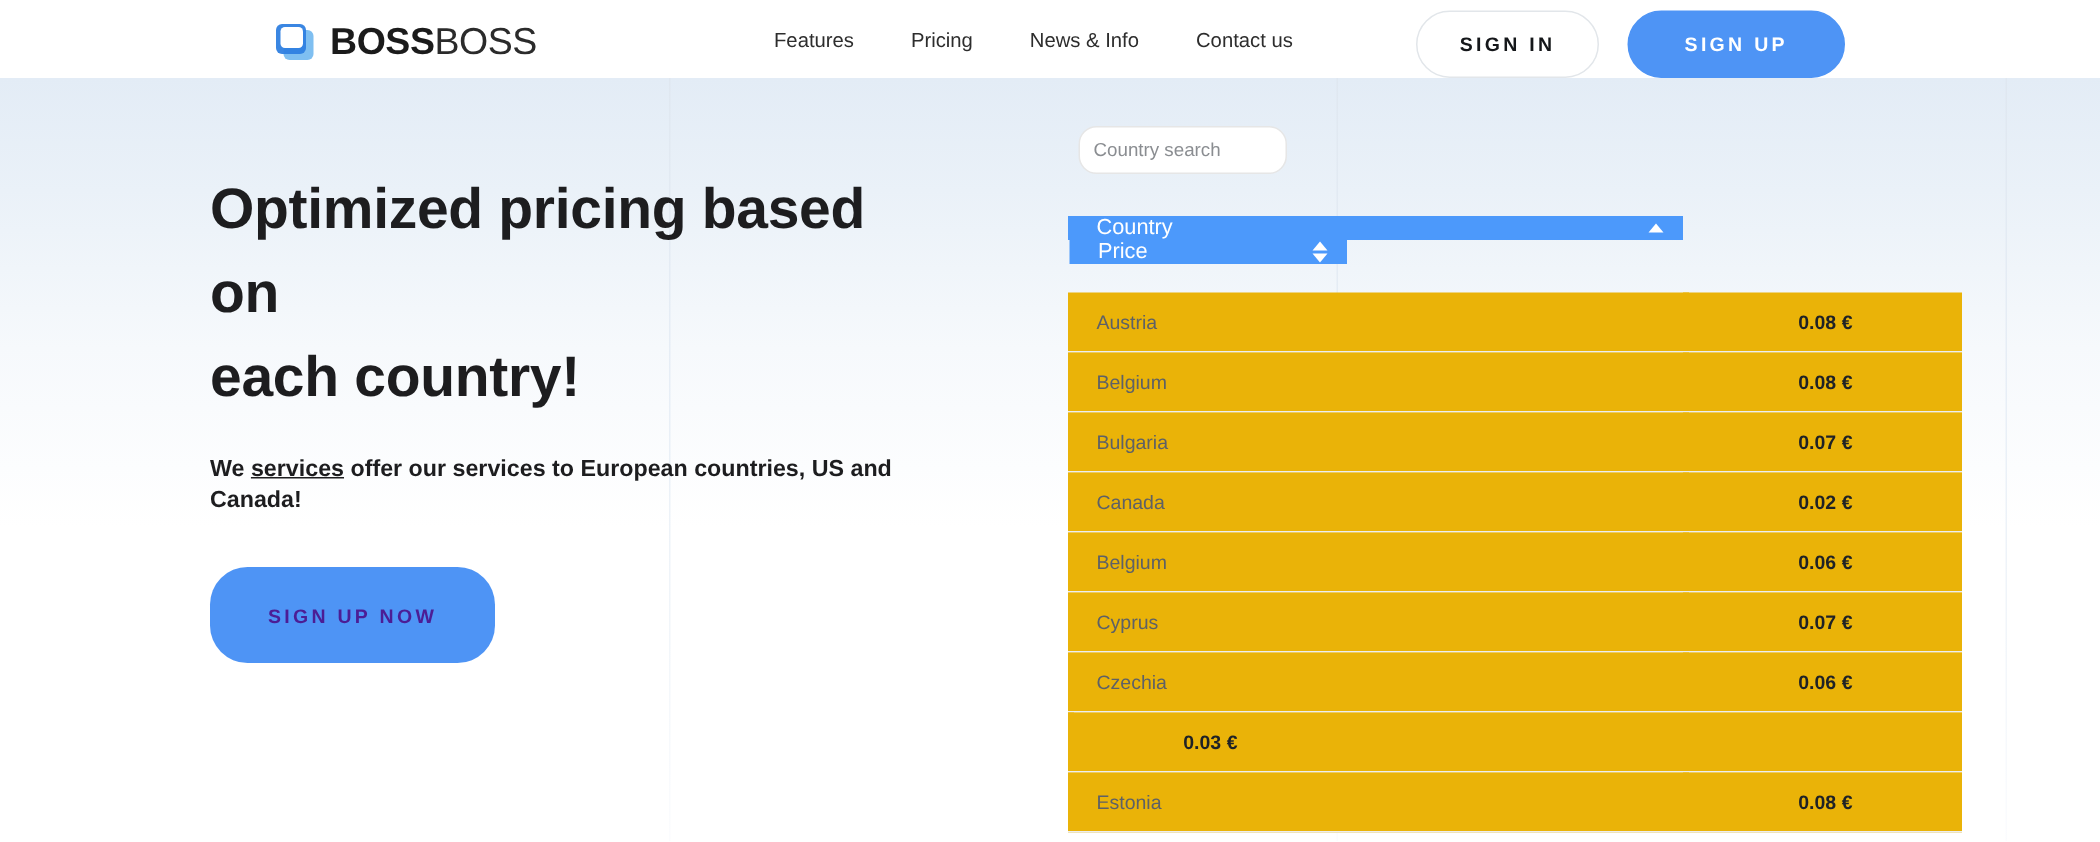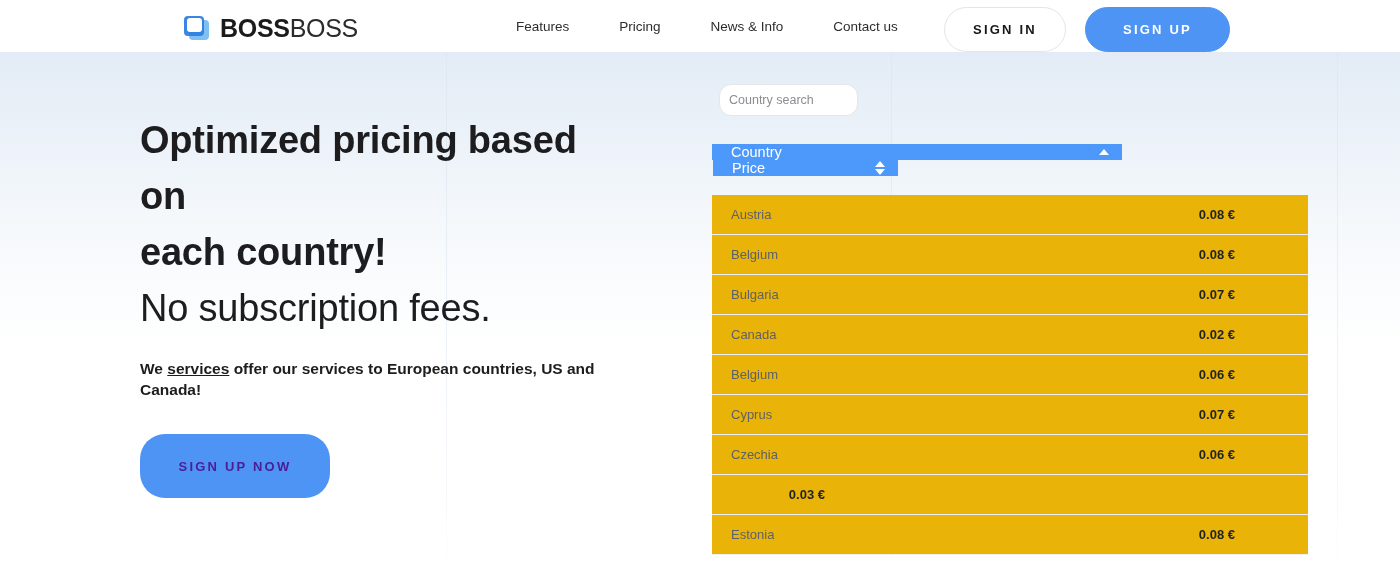--- a/index.html
+++ b/index.html
@@ -41,21 +41,21 @@
   }
   .logo-mark .sq1 { left:0px;  top:2px;  width:20px; height:20px; background:#2f7fe0; opacity:.95; }
   .logo-mark .sq2 { left:5px;  top:6px;  width:20px; height:20px; background:#69b4ee; opacity:.85; }
   .logo-mark .sq3 { left:3px;  top:4px;  width:15px; height:14px; background:#ffffff; border-radius:3px; }
   .logo-text { font-size:25px; letter-spacing:-0.3px; line-height:1; white-space:nowrap; }
   .logo-text .b1 { font-weight:bold; color:#1b1b1b; }
   .logo-text .b2 { font-weight:normal; color:#2b2b2b; }
 
   .nav {
     position:absolute; left:516px; top:0; height:52px;
-    display:flex; align-items:center; gap:50px;
+    display:flex; align-items:center; gap:38px;
   }
   .nav a {
     font-size:13.5px; color:#2d2d2d; text-decoration:none; white-space:nowrap;
   }
 
   .auth { position:absolute; right:170px; top:7px; display:flex; gap:19px; align-items:center; }
   .btn-pill {
     height:45px; border-radius:23px; display:flex; align-items:center; justify-content:center;
     font-size:13px; font-weight:bold; letter-spacing:2.2px; white-space:nowrap; cursor:pointer;
   }
@@ -153,21 +153,20 @@
     <div class="auth">
       <div class="btn-pill btn-signin">SIGN IN</div>
       <div class="btn-pill btn-signup">SIGN UP</div>
     </div>
   </div>
 
   <div class="hero">
     <div class="h1">
       <span>Optimized pricing based on</span><br>
       <span>each country!</span><br>
-      <span class="light">No subscription fees.</span>
     </div>
 
     <div class="sub"><span>We </span><u>services</u><span> offer our services to European countries, US and Canada!</span></div>
 
     <div class="cta">SIGN UP NOW</div>
   </div>
 
   <div class="search-wrap">
     <input class="search-input" type="text" placeholder="Country search" style="">
   </div>

